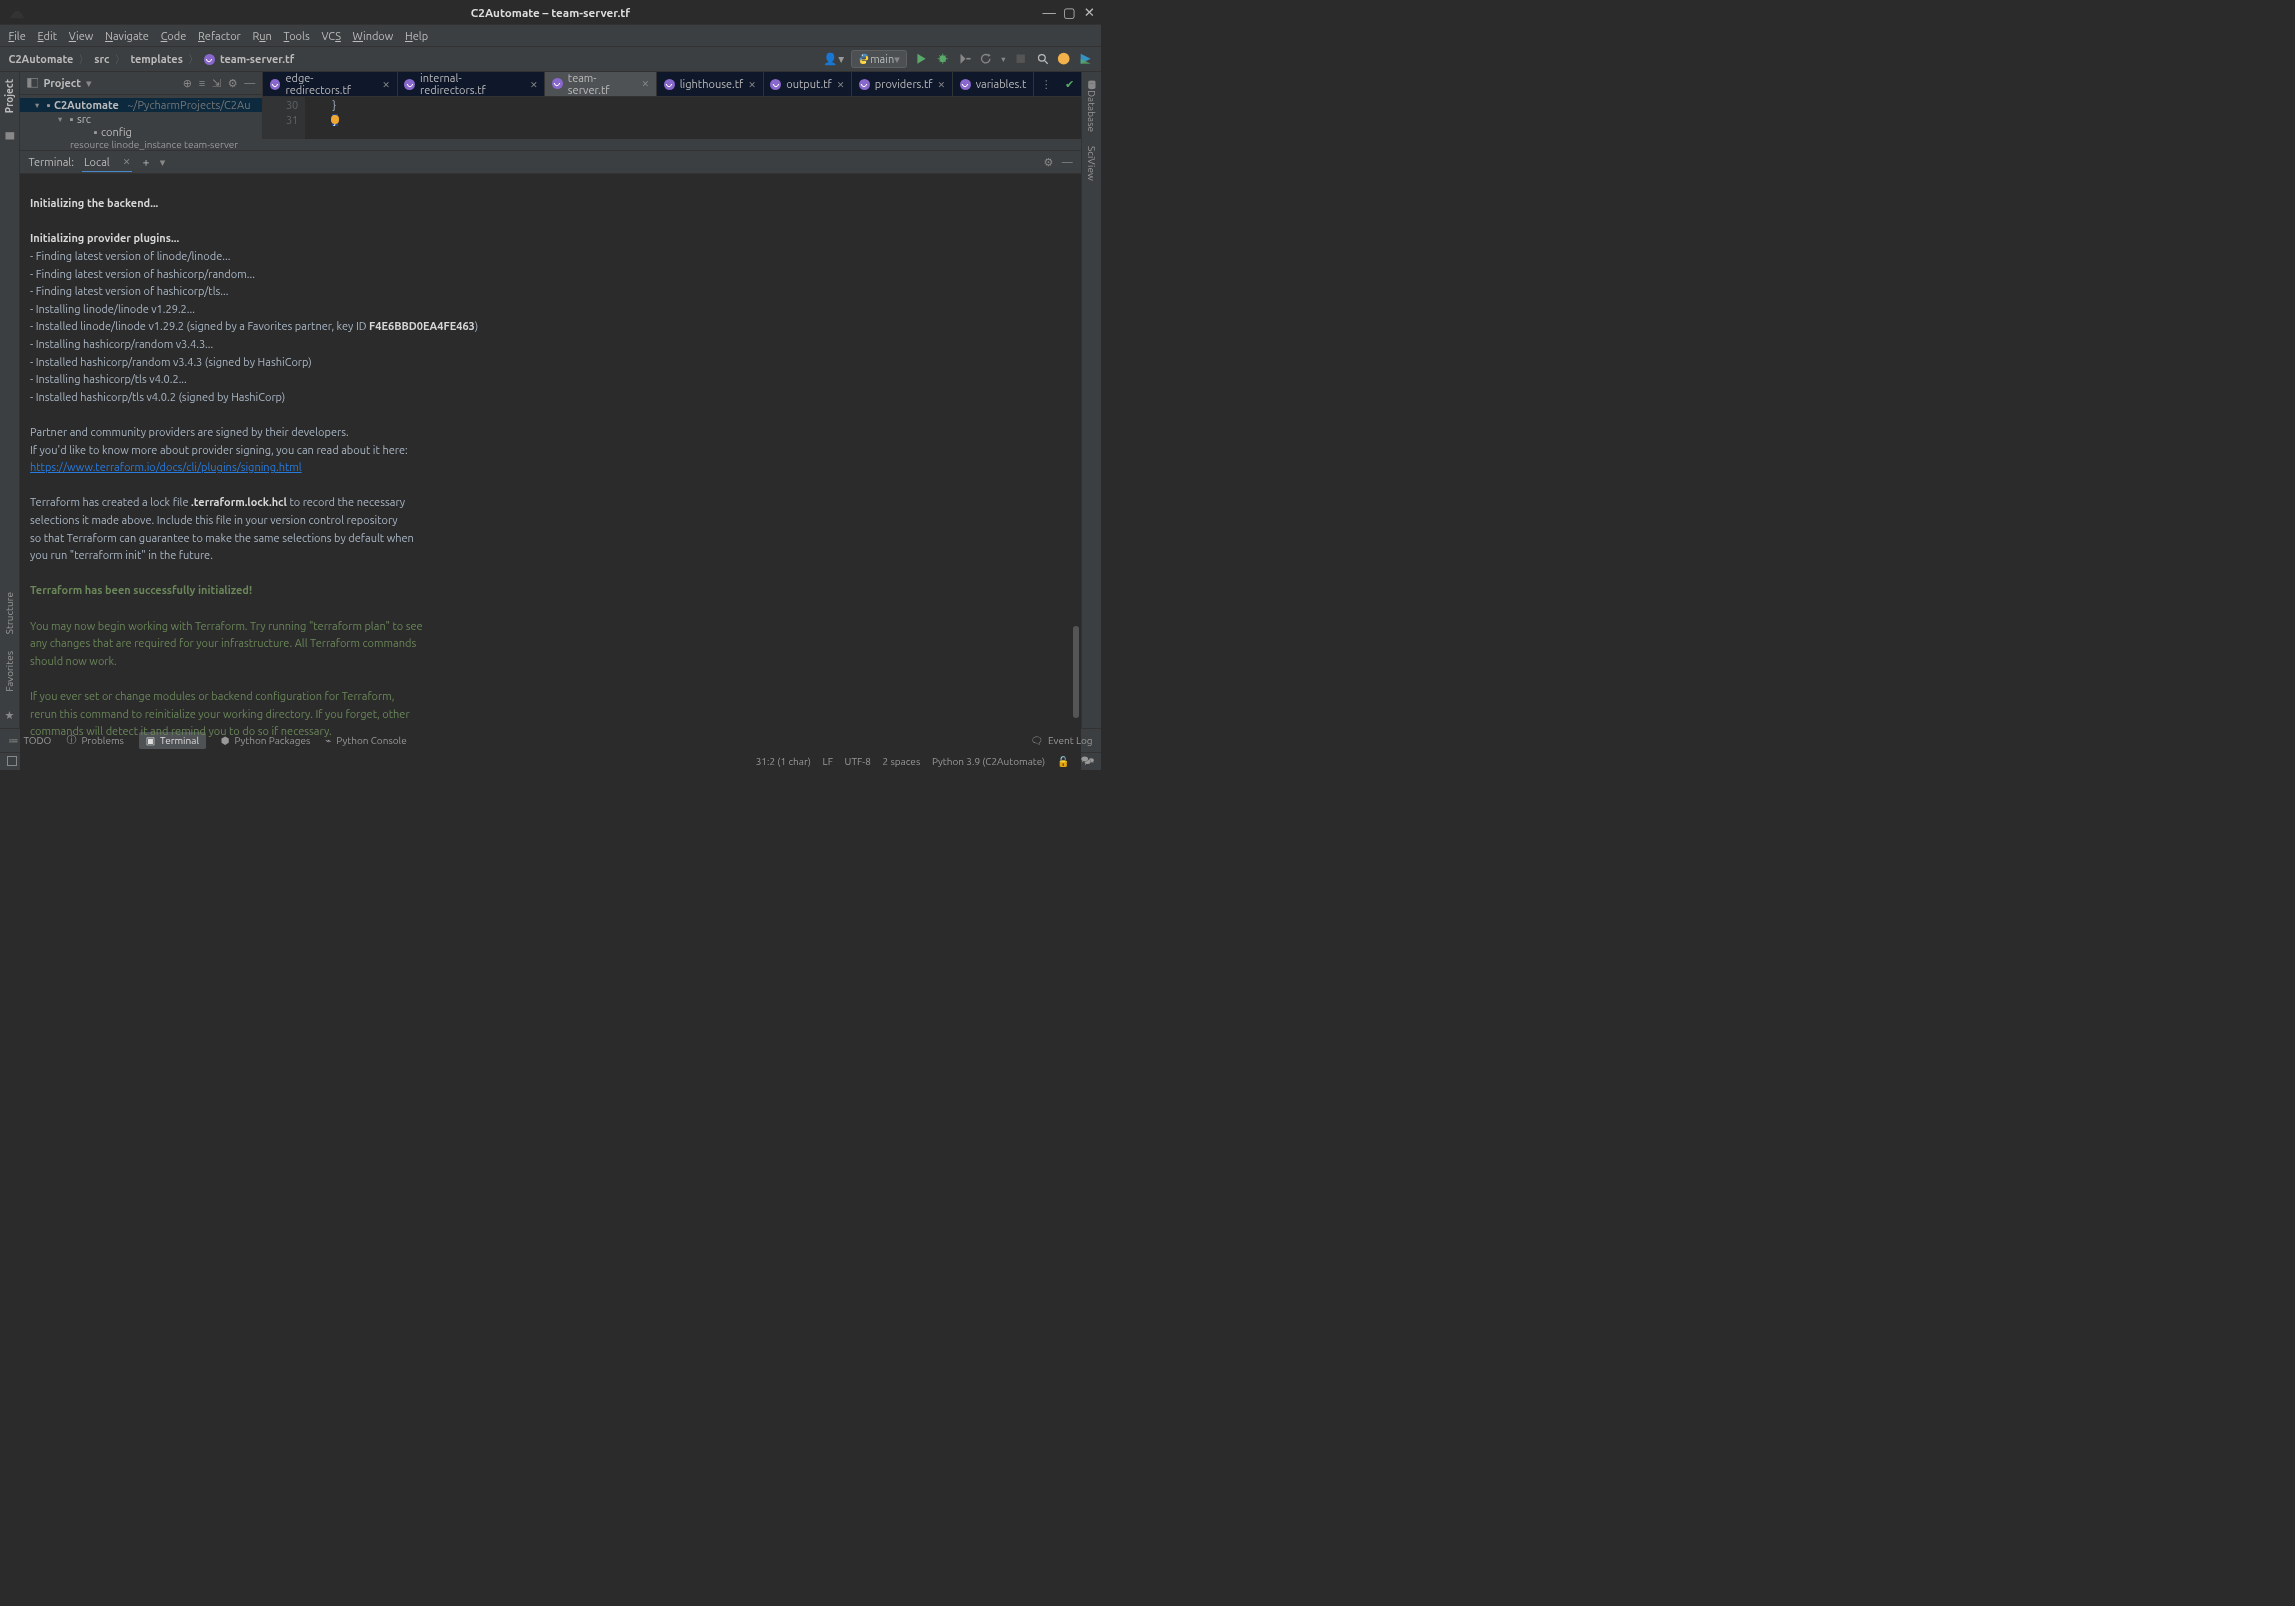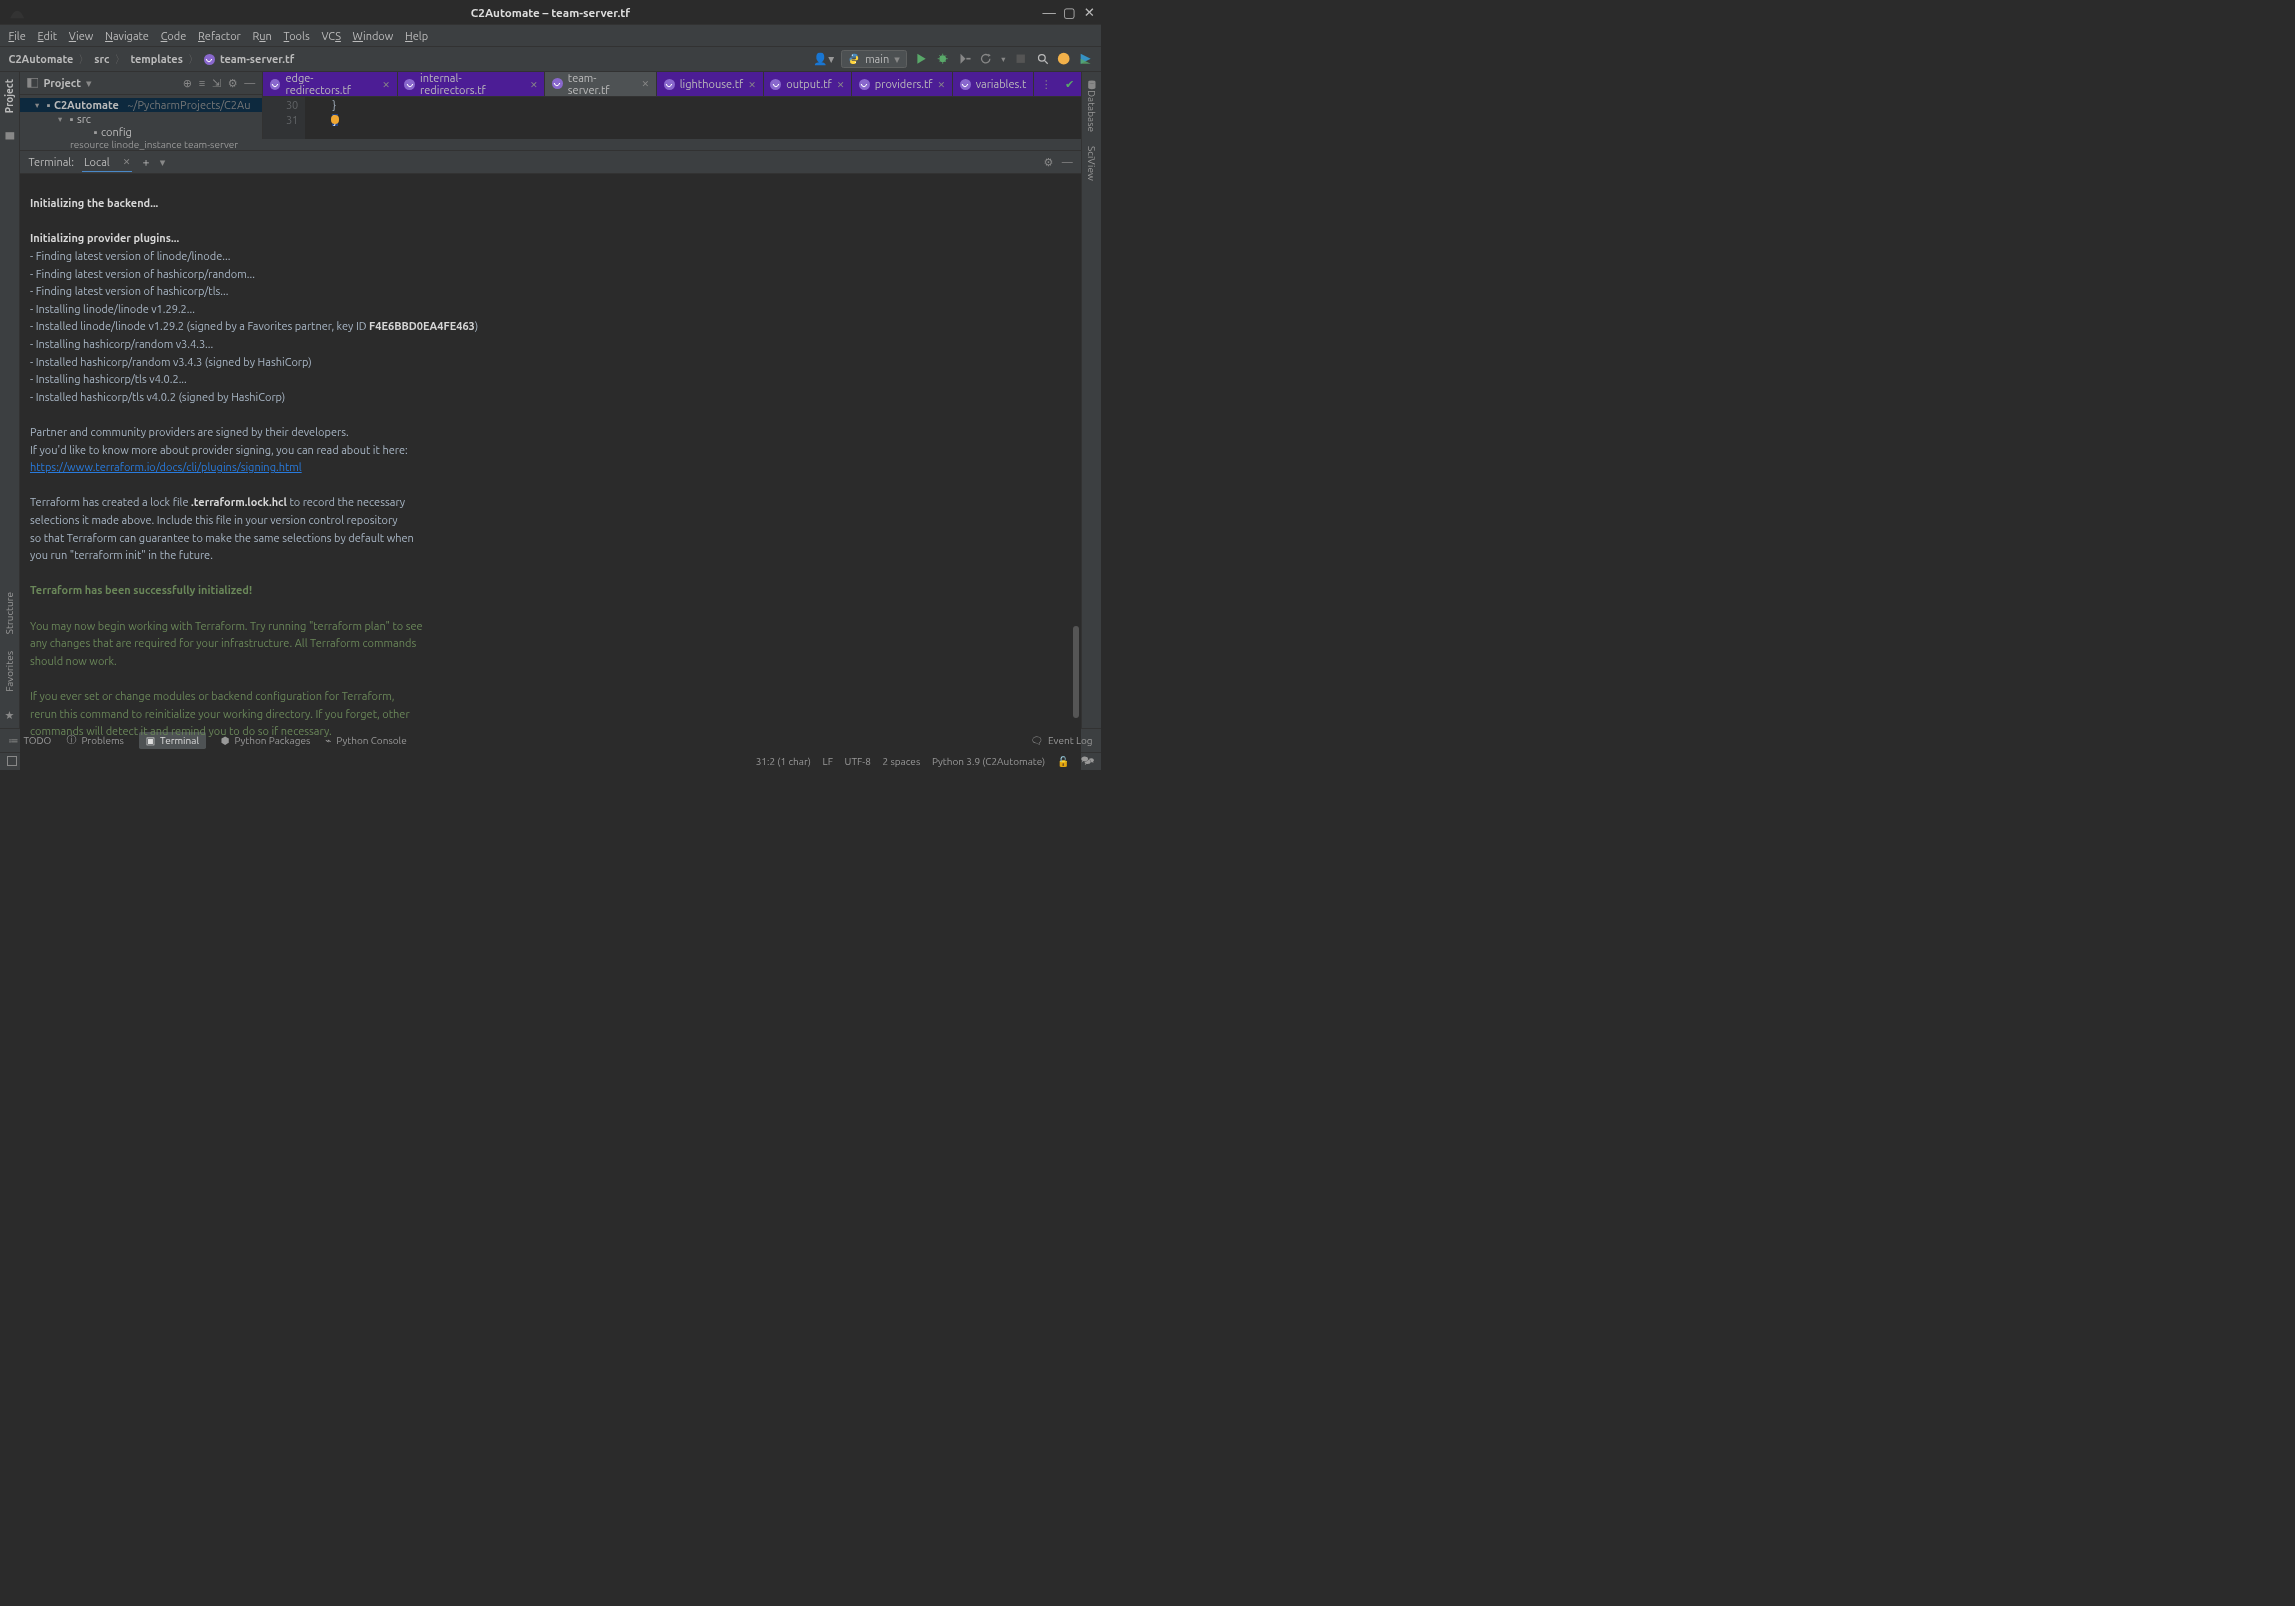--- a/index.html
+++ b/index.html
@@ -10,21 +10,21 @@
 .win-controls { position:absolute; right:5px; top:0; display:flex; gap:6.7px; height:25px; align-items:center; }
 .win-controls span { width:13.4px; height:13.4px; color:#bbb; font-size:13.4px; line-height:13.4px; text-align:center; cursor:pointer; }
 .menubar { height:22px; background:#3c3f41; display:flex; align-items:center; padding:0 8.4px; gap:11.7px; border-bottom:0.8px solid #323232; }
 .menubar span { color:#bbb; cursor:pointer; }
 .menubar span u { text-decoration:underline; }
 .navbar { height:25px; background:#3c3f41; display:flex; align-items:center; padding:0 8.4px; border-bottom:0.8px solid #323232; }
 .breadcrumb { display:flex; align-items:center; gap:5px; font-weight:600; color:#bbb; }
 .breadcrumb .sep { color:#666; font-weight:400; }
 .nav-right { margin-left:auto; display:flex; align-items:center; gap:6.7px; }
 .avatar-dd { color:#999; font-size:11.7px; }
-.run-config { background:#4c5052; border:0.8px solid #5e6060; border-radius:2.5px; padding:1.7px 6.7px; display:flex; align-items:center; gap:5px; color:#bbb; }
+.run-config { background:#4c5052; border:0.8px solid #5e6060; border-radius:2.5px; padding:1.7px 6.7px; display:flex; align-items:center; color:#bbb; }
 .py-icon { width:11.7px; height:11.7px; }
 .nav-icons { display:flex; gap:8.4px; align-items:center; }
 .nav-icons .ic { width:13.4px; height:13.4px; cursor:pointer; }
 .main { display:flex; height:calc(770px - 25px - 22px - 25px - 23.4px - 18.4px); }
 .gutter-left { width:20px; background:#3c3f41; border-right:0.8px solid #323232; display:flex; flex-direction:column; align-items:center; padding-top:6.7px; gap:16.7px; }
 .gutter-left .vtxt { writing-mode:vertical-rl; transform:rotate(180deg); color:#999; font-size:10px; cursor:pointer; }
 .gutter-right { width:20px; background:#3c3f41; border-left:0.8px solid #323232; display:flex; flex-direction:column; align-items:center; padding-top:6.7px; }
 .gutter-right .vtxt { writing-mode:vertical-rl; color:#999; font-size:10px; cursor:pointer; margin-bottom:13.4px; }
 .central { flex:1; display:flex; flex-direction:column; }
 .topsplit { display:flex; height:67px; }
@@ -35,21 +35,21 @@
 .project-hdr .icons span { cursor:pointer; }
 .proj-tree { padding:3.3px 0; font-size:11px; color:#bbb; overflow:hidden; }
 .tree-row { display:flex; align-items:center; padding:0.8px 5px; gap:3.3px; white-space:nowrap; }
 .tree-row.sel { background:#0d293e; }
 .tree-indent1 { padding-left:15px; }
 .tree-indent2 { padding-left:38px; }
 .tree-indent3 { padding-left:62px; }
 .folder-ic { color:#9f9f9f; }
 .chev { color:#888; font-size:8.4px; width:8.4px; }
 .editor-col { flex:1; display:flex; flex-direction:column; background:#2b2b2b; }
-.tabbar { height:25px; background:#4c1d95; display:flex; align-items:center; border-bottom:0.8px solid #323232; overflow:hidden; }
+.tabbar { height:25px; background:#0f172a; display:flex; align-items:center; border-bottom:0.8px solid #323232; overflow:hidden; }
 .tab { display:flex; align-items:center; gap:5px; padding:0 6.7px; height:25px; color:#bbb; cursor:pointer; border-right:0.8px solid #323232; }
 .tab.active { background:#4e5254; border-bottom:1.7px solid #4a88c7; }
 .tab .close { color:#888; font-size:9.2px; }
 .tf-dot { width:11px; height:11px; background:#8968cd; border-radius:50%; display:inline-flex; align-items:center; justify-content:center; }
 .tf-dot::after { content:""; width:4.2px; height:4.2px; border:1px solid #fff; border-radius:50%; border-top-color:transparent; border-right-color:transparent; transform:rotate(-45deg); }
 .tabbar .more { margin-left:auto; padding:0 6.7px; color:#888; }
 .tabbar .check { color:#59a869; padding:0 6.7px; }
 .editor-body { flex:1; display:flex; position:relative; font-family:"JetBrains Mono","Consolas",monospace; font-size:11px;gap:19px; }
 .ln-gutter { width:42px; background:#313335; text-align:right; padding:1.7px 6.7px 0 0; color:#606366; }
 .code-area { flex:1; padding:1.7px 0 0 8.4px; color:#a9b7c6; position:relative; }

